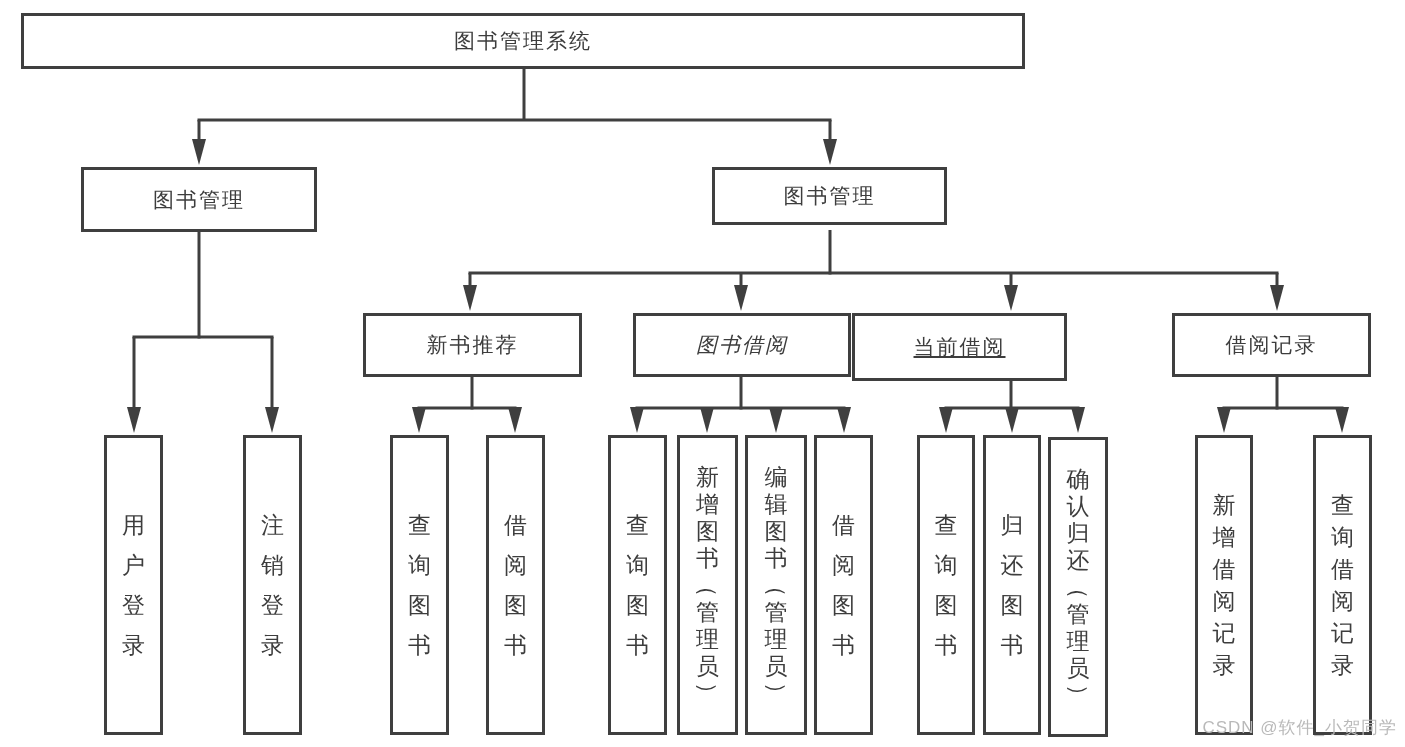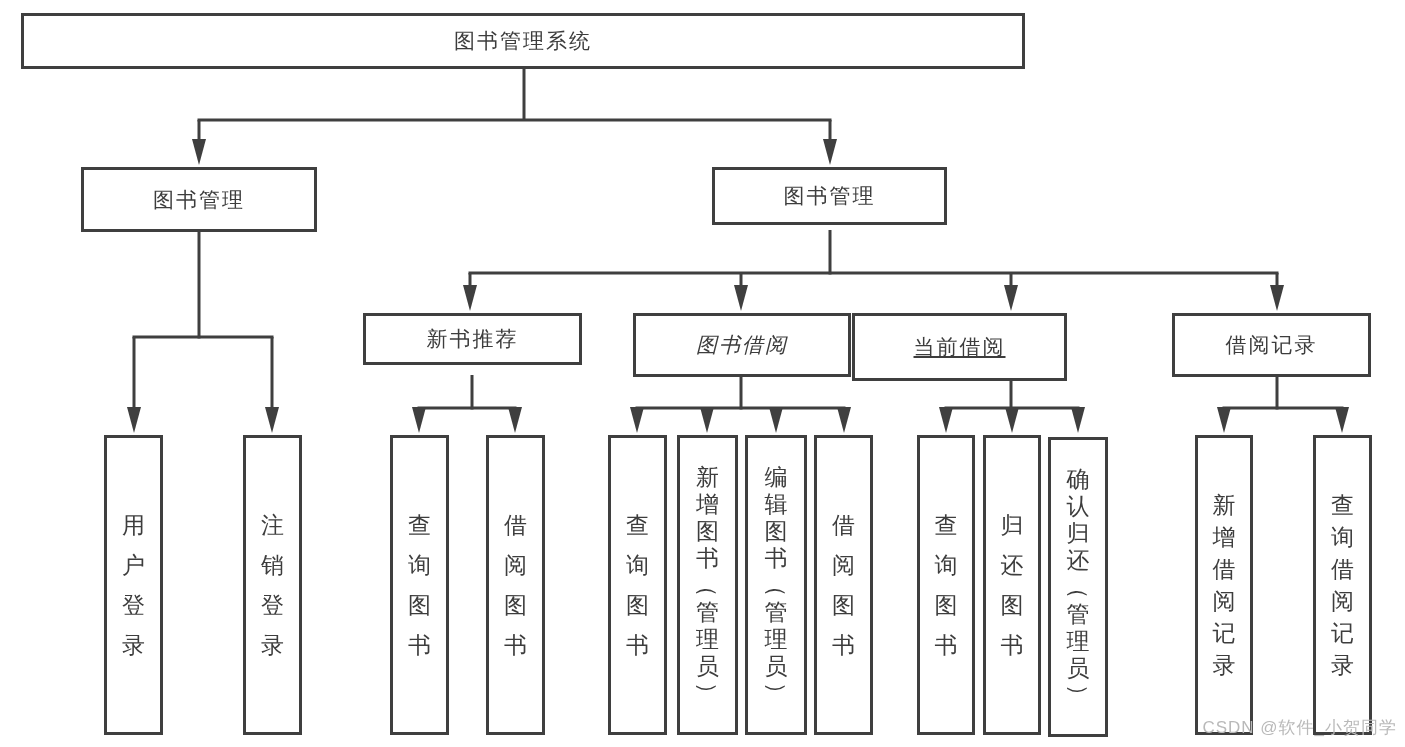--- a/index.html
+++ b/index.html
@@ -91,21 +91,21 @@
     <polygon points="1217,407 1231,407 1224,433" stroke="none"></polygon>
     <line x1="1342" y1="408" x2="1342" y2="412"></line>
     <polygon points="1335,407 1349,407 1342,433" stroke="none"></polygon>
   </svg>
 
   <div class="box" style="left:21px;top:13px;width:1004px;height:56px;">图书管理系统</div>
 
   <div class="box" style="left:81px;top:167px;width:236px;height:65px;">图书管理</div>
   <div class="box" style="left:712px;top:167px;width:235px;height:58px;">图书管理</div>
 
-  <div class="box" style="left:363px;top:313px;width:219px;height:52px;">新书推荐</div>
+  <div class="box" style="left:363px;top:313px;width:219px;height:64px;">新书推荐</div>
   <div class="box" style="left:633px;top:313px;width:218px;height:64px;font-style:italic;">图书借阅</div>
   <div class="box" style="left:852px;top:313px;width:215px;height:68px;text-decoration:underline;">当前借阅</div>
   <div class="box" style="left:1172px;top:313px;width:199px;height:64px;">借阅记录</div>
 
   <div class="box vbox" style="left:104px;top:435px;width:59px;height:300px;--g:17px;">
       <span>用</span>
       <span>户</span>
       <span>登</span>
       <span>录</span>
     </div>

